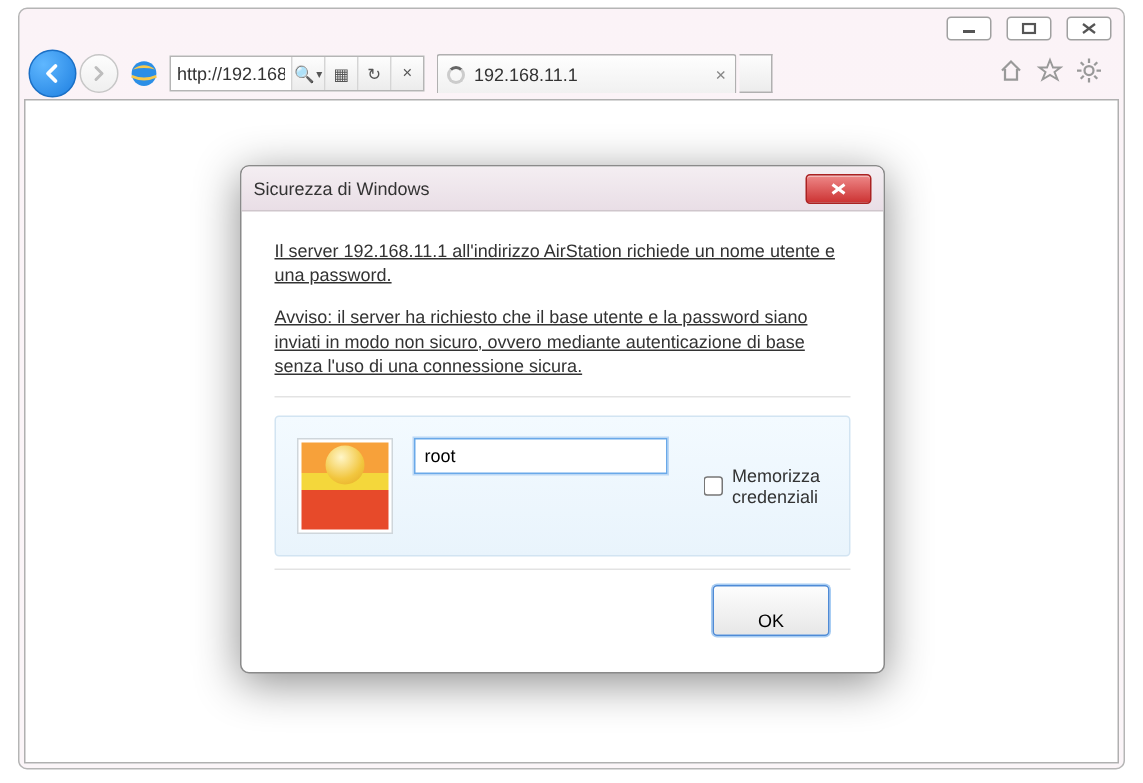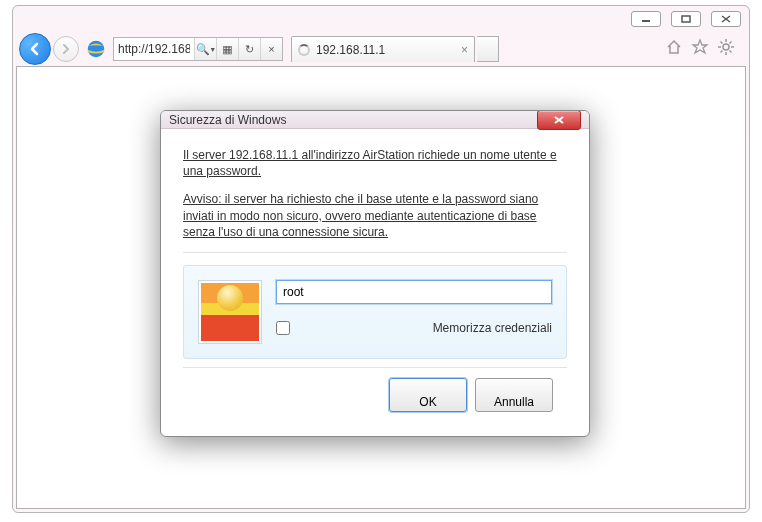--- a/index.html
+++ b/index.html
@@ -34,21 +34,21 @@
     width: 26px; height: 26px; border-radius: 50%; border:1px solid #c7c7c7; background: linear-gradient(#fdfdfd,#efefef);
     display:flex; align-items:center; justify-content:center; cursor:pointer;
   }
   .ie-icon { width: 22px; height: 22px; margin: 0 4px; }
   .addr-group {
     display:flex; align-items:stretch; height:24px; border:1px solid #b5b5b5; background:#fff;
   }
   .addr-input { border:none; outline:none; font-size:12px; padding:0 4px; width:80px; color:#333; }
   .addr-btn { width:22px; border-left:1px solid #d5d5d5; background:linear-gradient(#fdfdfd,#ececec); display:flex; align-items:center; justify-content:center; font-size:11px; color:#555; cursor:pointer;}
   .tab {
-    margin-left:6px; height:26px; width:184px; border:1px solid #b0b0b0; border-bottom:none;
+    margin-left:6px; height:26px; width:200px; border:1px solid #b0b0b0; border-bottom:none;
     background:linear-gradient(#fefefe,#f1f1f1); display:flex; align-items:center; padding:0 6px;
     font-size:12px; color:#333; gap:6px; border-radius:2px 2px 0 0;
   }
   .tab .spinner { width:12px; height:12px; border:2px solid #ccc; border-top-color:#666; border-radius:50%; }
   .tab .close { margin-left:auto; color:#888; font-size:12px; cursor:pointer; }
   .newtab-btn { width:22px; height:26px; border:1px solid #b0b0b0; border-left:none; background:linear-gradient(#fdfdfd,#ececec); }
 
   .right-icons { margin-left:auto; display:flex; gap:8px; padding-right:8px; color:#888; }
   .right-icons span { cursor:pointer; }
 
@@ -58,21 +58,21 @@
   }
 
   
   .dialog {
     position:absolute; left:160px; top:110px; width:430px;
     border:1px solid #8a8a8a; border-radius:6px;
     background:#fff; box-shadow: 0 6px 30px rgba(0,0,0,0.45);
     overflow:hidden;
   }
   .dlg-title {
-    height:18px; background:linear-gradient(#f4eef2,#e9dee6);
+    height:30px; background:linear-gradient(#f4eef2,#e9dee6);
     border-bottom:1px solid #cfc6cc; display:flex; align-items:center;
     padding:0 8px; font-size:12px; color:#333;
   }
   .dlg-close {
     margin-left:auto; width:44px; height:20px; border-radius:3px;
     background:linear-gradient(#e88, #c33); border:1px solid #a22;
     display:flex; align-items:center; justify-content:center; cursor:pointer;
     box-shadow: inset 0 1px 0 rgba(255,255,255,0.4);
   }
   .dlg-body { padding:18px 22px 10px 22px; font-size:12px; color:#333; }
@@ -90,25 +90,25 @@
   .avatar-inner {
     width:100%; height:100%;
     background: linear-gradient(to bottom, #f7a13a 0%, #f7a13a 35%, #f4d73b 35%, #f4d73b 55%, #e74a2a 55%, #e74a2a 100%);
     position:relative;
   }
   .avatar-inner::after{
     content:""; position:absolute; left:50%; top:2px; width:26px; height:26px; transform:translateX(-50%);
     background: radial-gradient(circle at 40% 30%, #fff6c8, #f2c63e 60%, #e4a823);
     border-radius:50%;
   }
-  .cred-fields { flex:1; display:flex; flex-direction:column; gap:10px; }
+  .cred-fields { flex:1; display:flex; gap:24px; }
   .cred-fields input[type=text], .cred-fields input[type=password] {
     height:24px; border:1px solid #b7c6d1; background:#fff; padding:0 6px; font-size:12px; outline:none;
   }
-  .remember { display:flex; align-items:center; gap:6px; font-size:12px; color:#333; margin-top:7px;justify-content:space-between;}
+  .remember { display:flex; align-items:center; gap:6px; font-size:12px; color:#333; margin-top:18px;justify-content:space-between;}
   .remember input { width:14px; height:14px; }
 
   .dlg-footer {
     padding:10px 14px 14px 14px; display:flex; justify-content:flex-end; gap:8px;
     border-top:1px solid #e3e3e3; margin-top:8px;
   }
   .btn {
     min-width:78px; height:24px; border:1px solid #9a9a9a; border-radius:3px;
     background:linear-gradient(#fdfdfd,#e7e7e7); font-size:12px; cursor:pointer;
     padding:16px 12px;
@@ -234,16 +234,15 @@
         <input type="text" style="border-color: rgb(106, 169, 233); box-shadow: rgb(188, 216, 245) 0px 0px 0px 1px;" value="root">
         <label class="remember">
           <input type="checkbox" style="">
           <span>Memorizza credenziali</span>
         </label>
       </div>
     </div>
 
     <div class="dlg-footer">
       <button class="btn primary">OK</button>
-      <button class="btn">Annulla</button>
     </div>
   </div>
 </div>
 
 </body></html>

